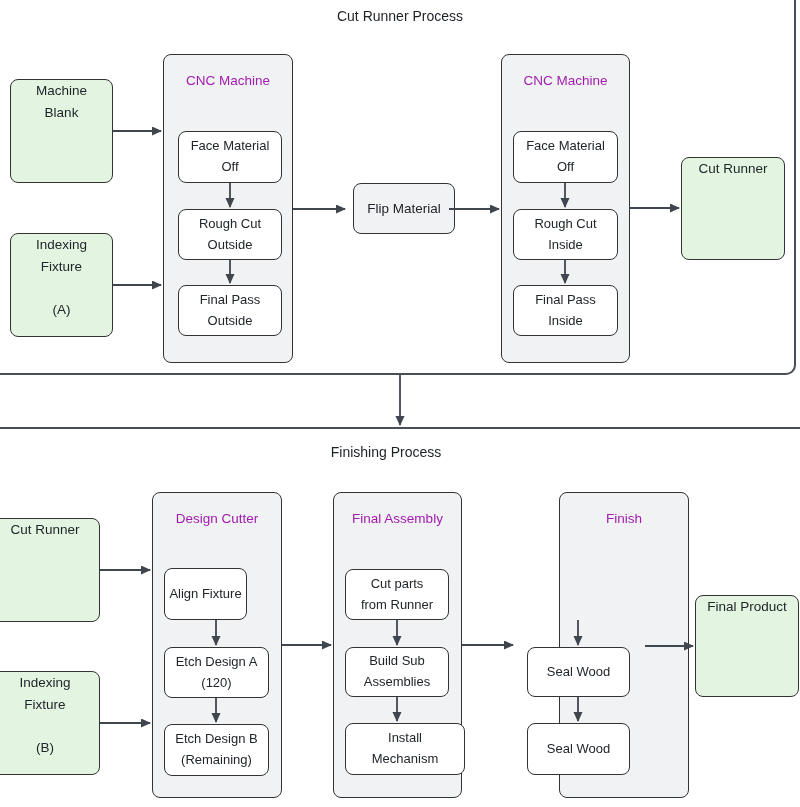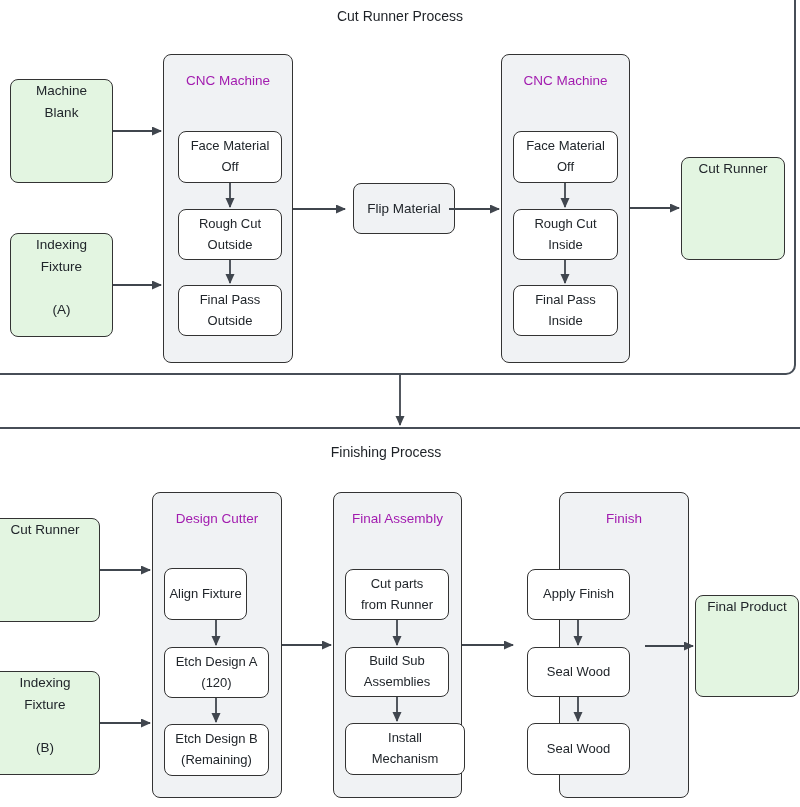--- a/index.html
+++ b/index.html
@@ -172,23 +172,20 @@
 Assemblies</span>
   </div>
   <div class="abs step-box" style="left:345px; top:723px; width:120px; height:52px;">
     <span class="node-label">Install
 Mechanism</span>
   </div>
 
   <div class="abs container-box" style="left:515px; top:492px; width:130px; height:306px;margin-left:44px;">
     <div class="container-title">Finish</div>
   </div>
-  <div class="abs step-box" style="left:527px; top:569px; width:103px; height:51px;">
-    <span class="node-label">Apply Finish</span>
-  </div>
   <div class="abs step-box" style="left:527px; top:647px; width:103px; height:50px;">
     <span class="node-label">Seal Wood</span>
   </div>
   <div class="abs step-box" style="left:527px; top:723px; width:103px; height:52px;">
     <span class="node-label">Seal Wood</span>
   </div>
 
   <div class="abs green-node" style="left:695px; top:595px; width:104px; height:102px;">
     <span class="node-label">Final Product</span>
   </div>

